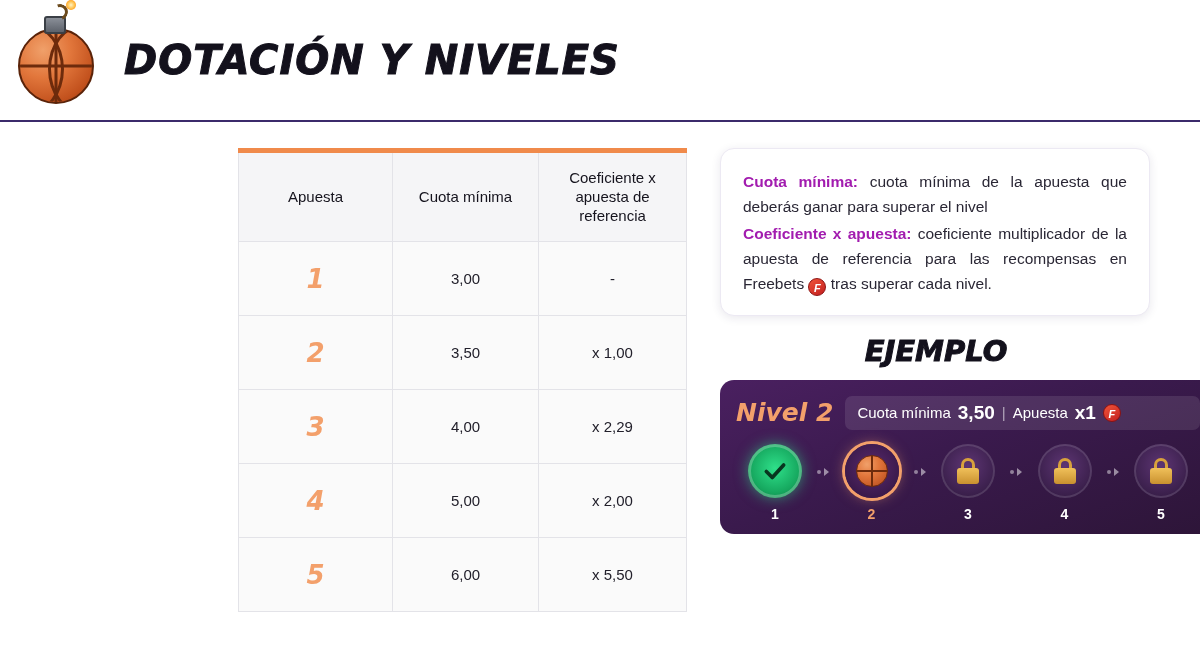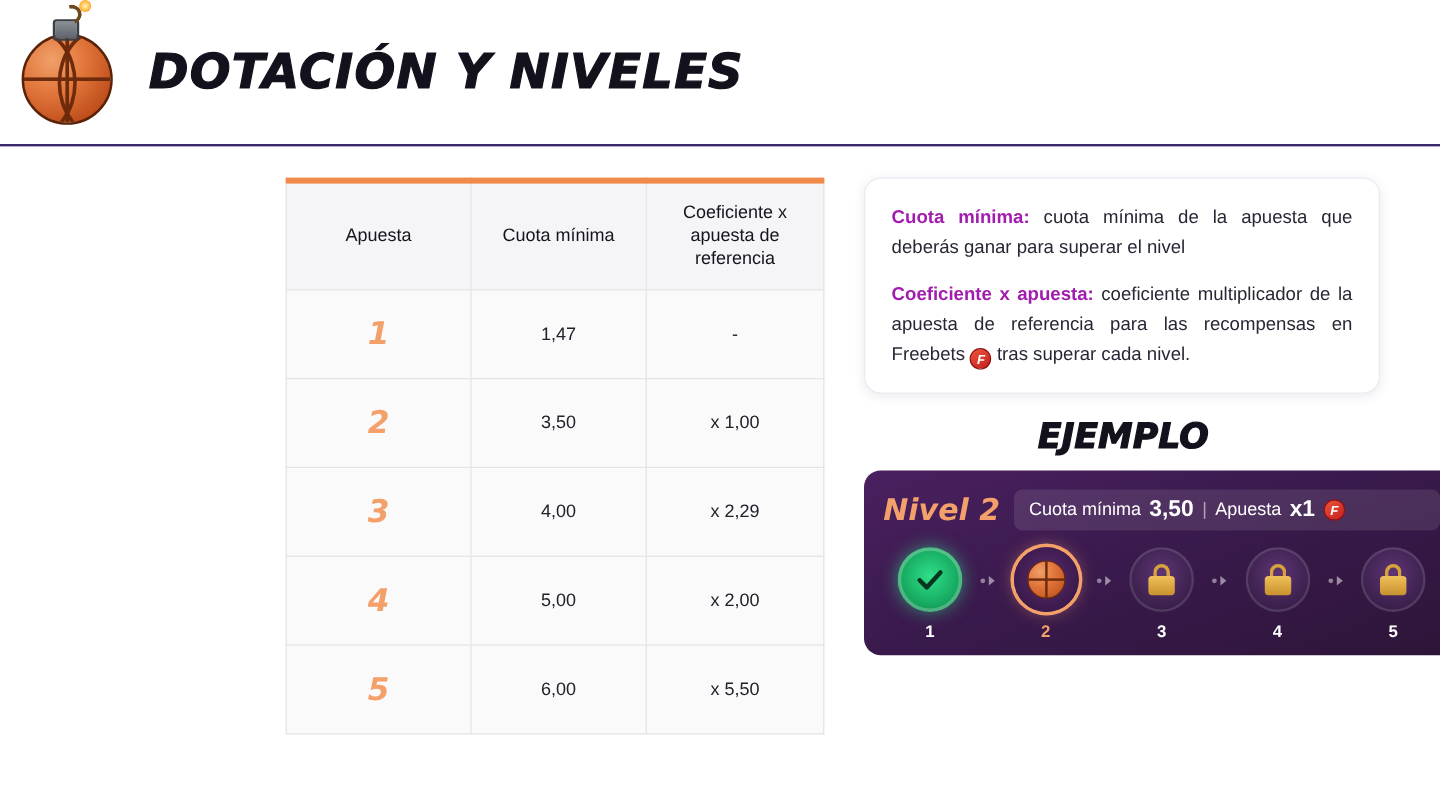--- a/index.html
+++ b/index.html
@@ -163,21 +163,21 @@
     padding: 20px 22px 18px 22px;
     width: 430px;
   }
   .info-card p {
     margin: 0;
     font-size: 15.5px;
     line-height: 1.62;
     color: #2a2735;
     text-align: justify;
   }
-  .info-card p + p { margin-top: 14px; }
+  .info-card p + p { margin-top: 2px; }
   .info-card b { color: #a21caf; }
   .freebet-badge {
     display: inline-block;
     width: 18px; height: 18px;
     border-radius: 50%;
     background: linear-gradient(145deg,#f0553a,#c31f1f);
     color: #fff;
     font-size: 11px;
     font-weight: bold;
     font-style: italic;
@@ -369,21 +369,21 @@
       <thead>
         <tr>
           <th>Apuesta</th>
           <th>Cuota mínima</th>
           <th>Coeficiente x apuesta de referencia</th>
         </tr>
       </thead>
       <tbody>
         <tr>
           <td class="lvl">1</td>
-          <td>1,47</td>
+          <td>3,00</td>
           <td>-</td>
         </tr>
         <tr>
           <td class="lvl">2</td>
           <td>3,50</td>
           <td>x 1,00</td>
         </tr>
         <tr>
           <td class="lvl">3</td>
           <td>4,00</td>

